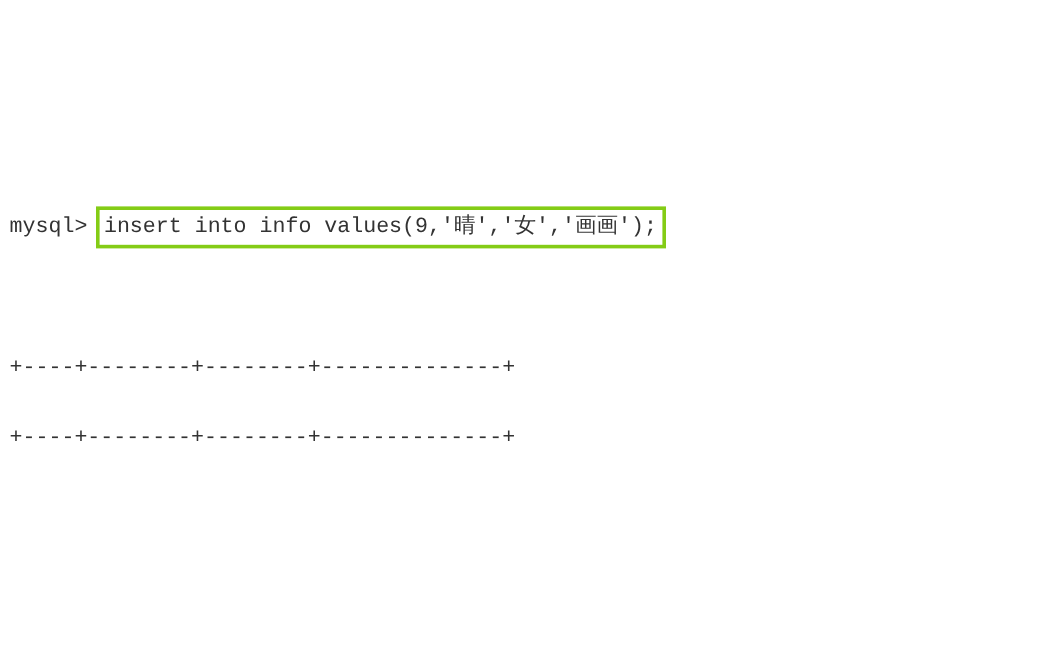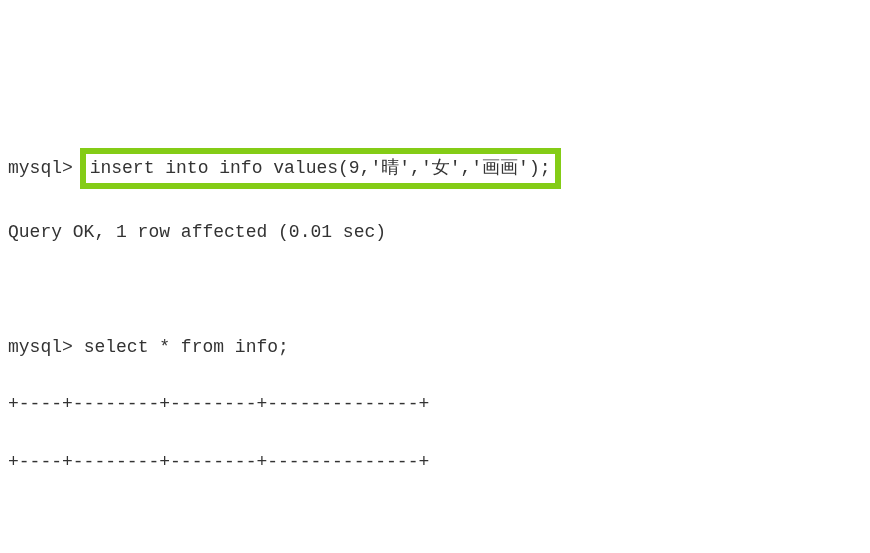--- a/index.html
+++ b/index.html
@@ -11,36 +11,35 @@
       font-family: "Courier New", Consolas, monospace;
       font-size: 18px;
       line-height: 1.6;
       background: #fff;
       color: #333;
       padding: 4px 8px;
       white-space: pre;
       position: relative;
     }
     .highlight-box {
-      border: 6px solid #84cc16;
+      border: 3px solid #84cc16;
       display: inline-block;
       padding: 0 4px;
       margin-left: -4px;
+      margin-top: 24px;
     }
   </style>
 </head>
 <body>
 
 
 
 <div>
 <div><span>mysql&gt;</span> <span class="highlight-box"><span>insert into info values(9,'晴','女','画画');</span></span></div>
-<div>Query OK, 1 row affected (0.01 sec)</div>
 <div> </div>
-<div><span>mysql&gt;</span> <span>select * from info;</span></div>
 <div>+----+--------+--------+--------------+</div>
 <div>+----+--------+--------+--------------+</div>
 
 
 
 
 
 
 
 

